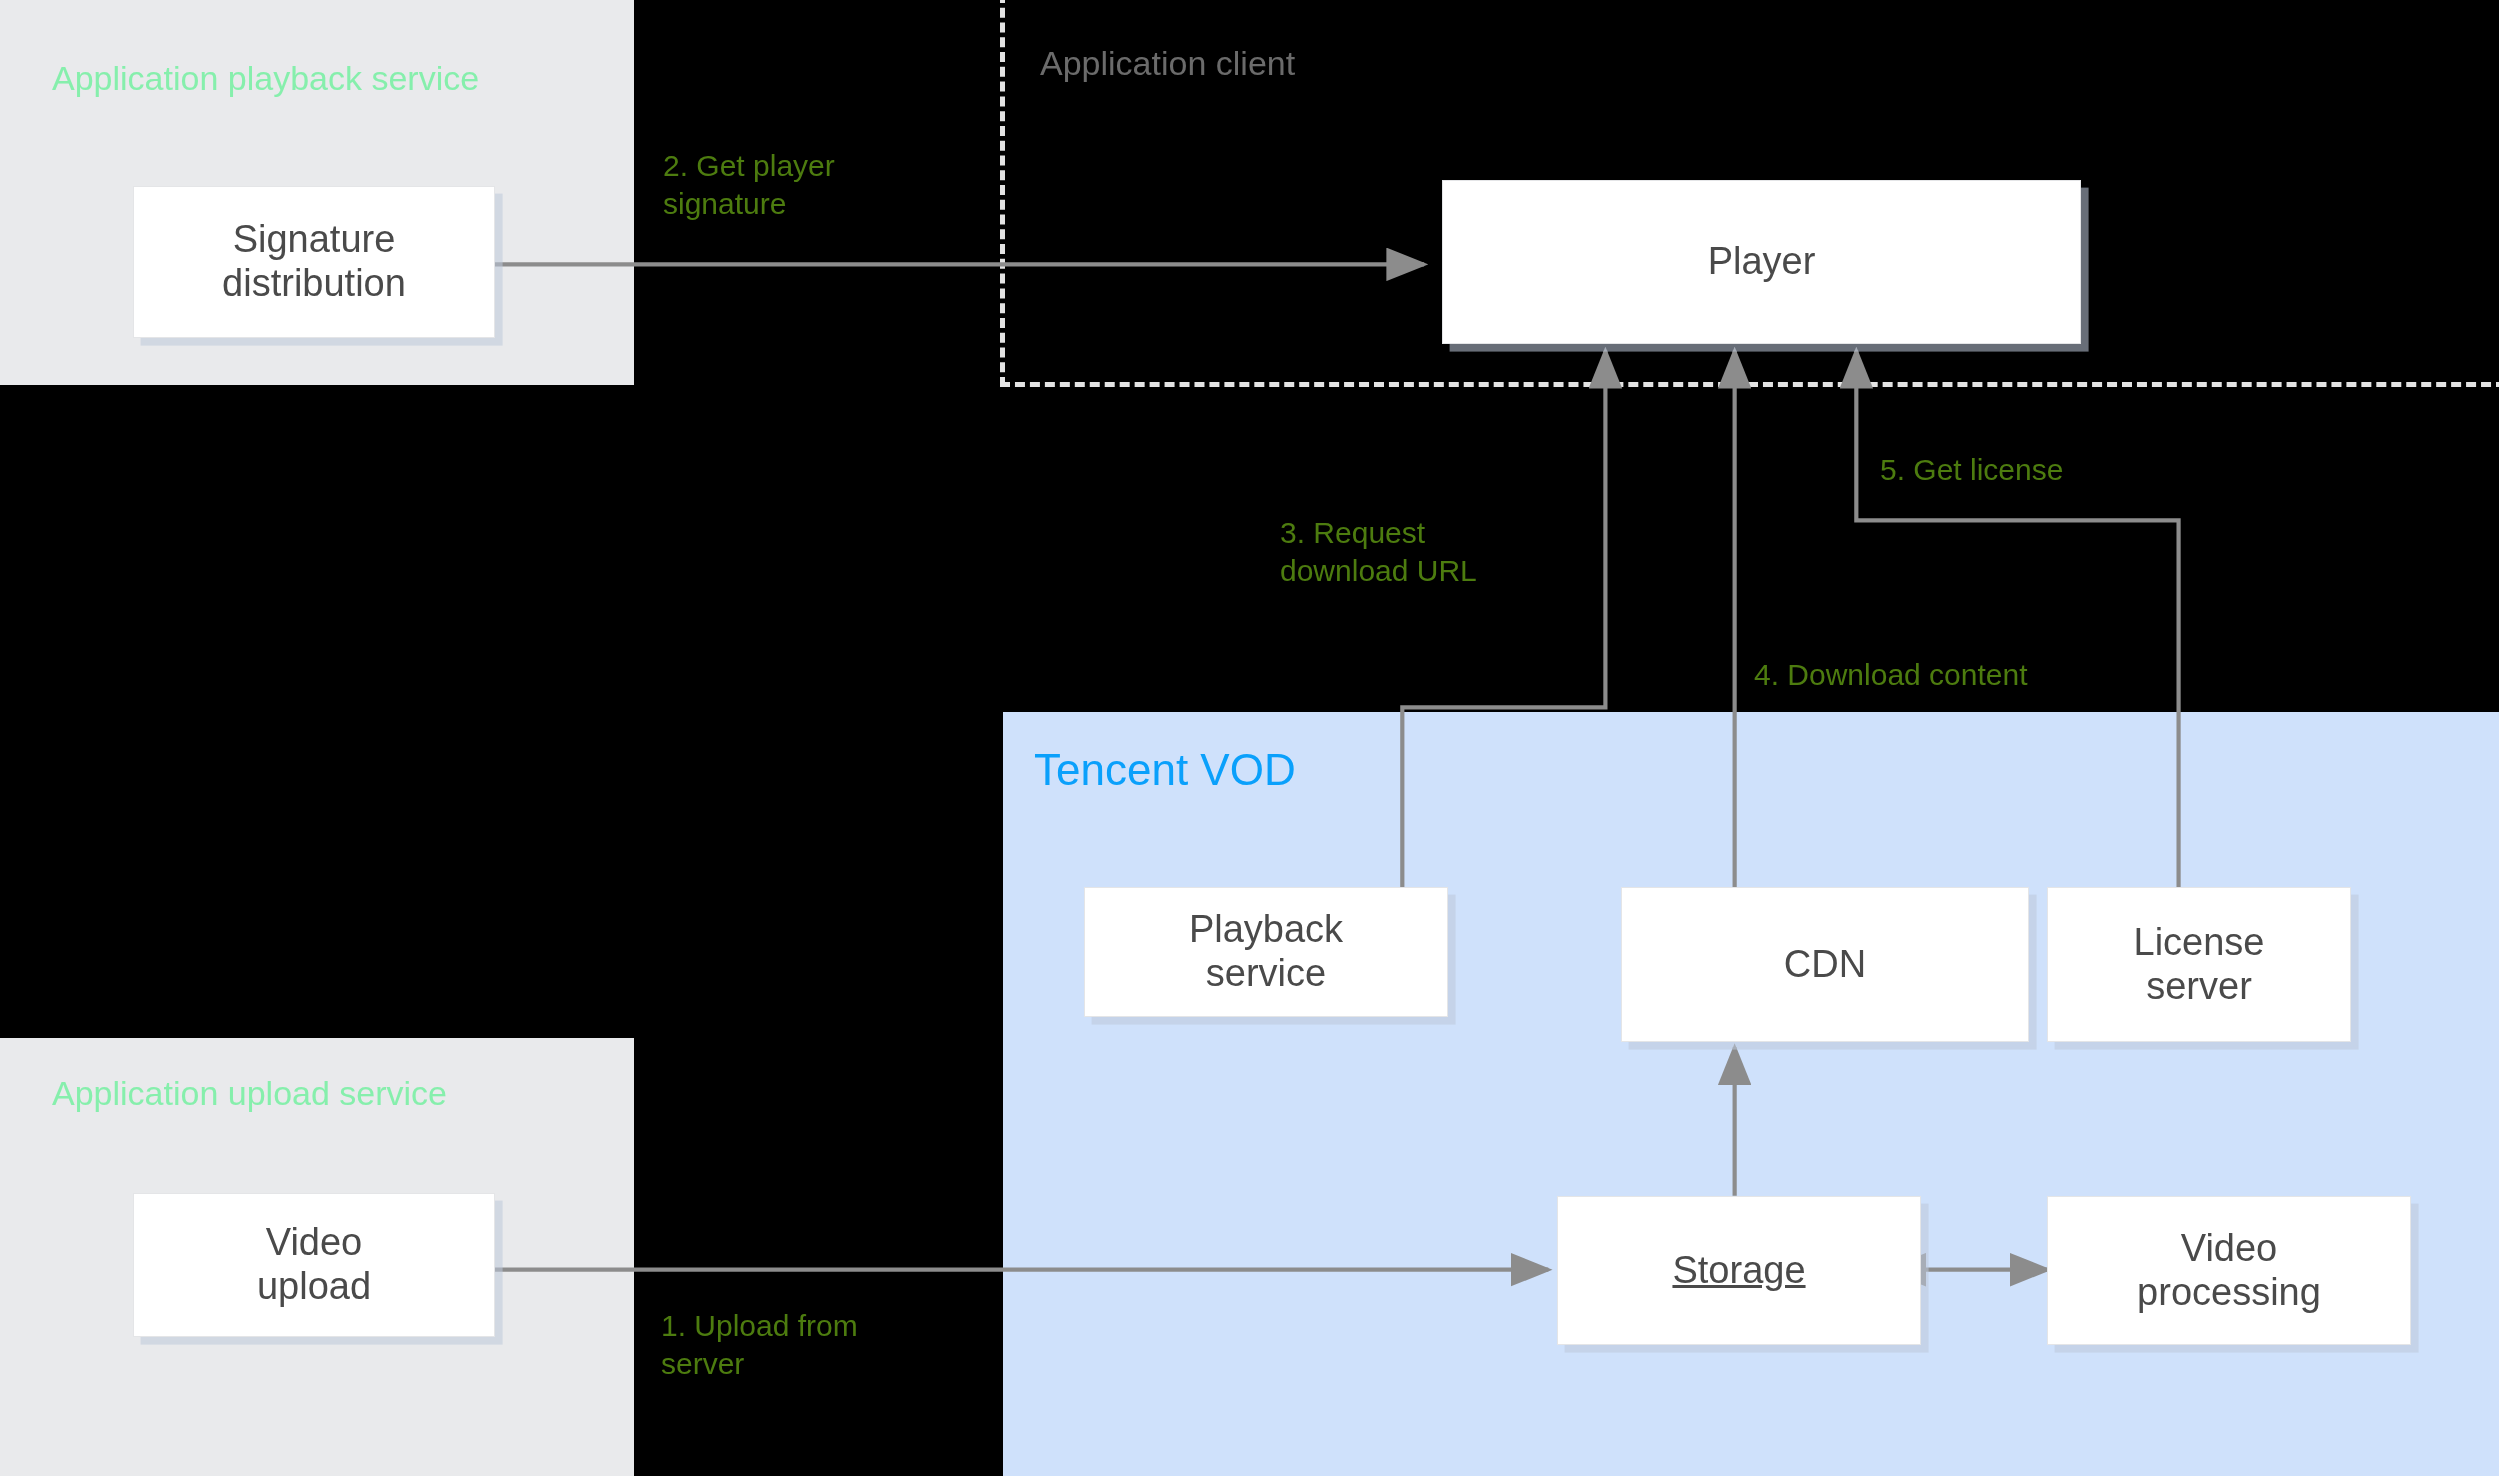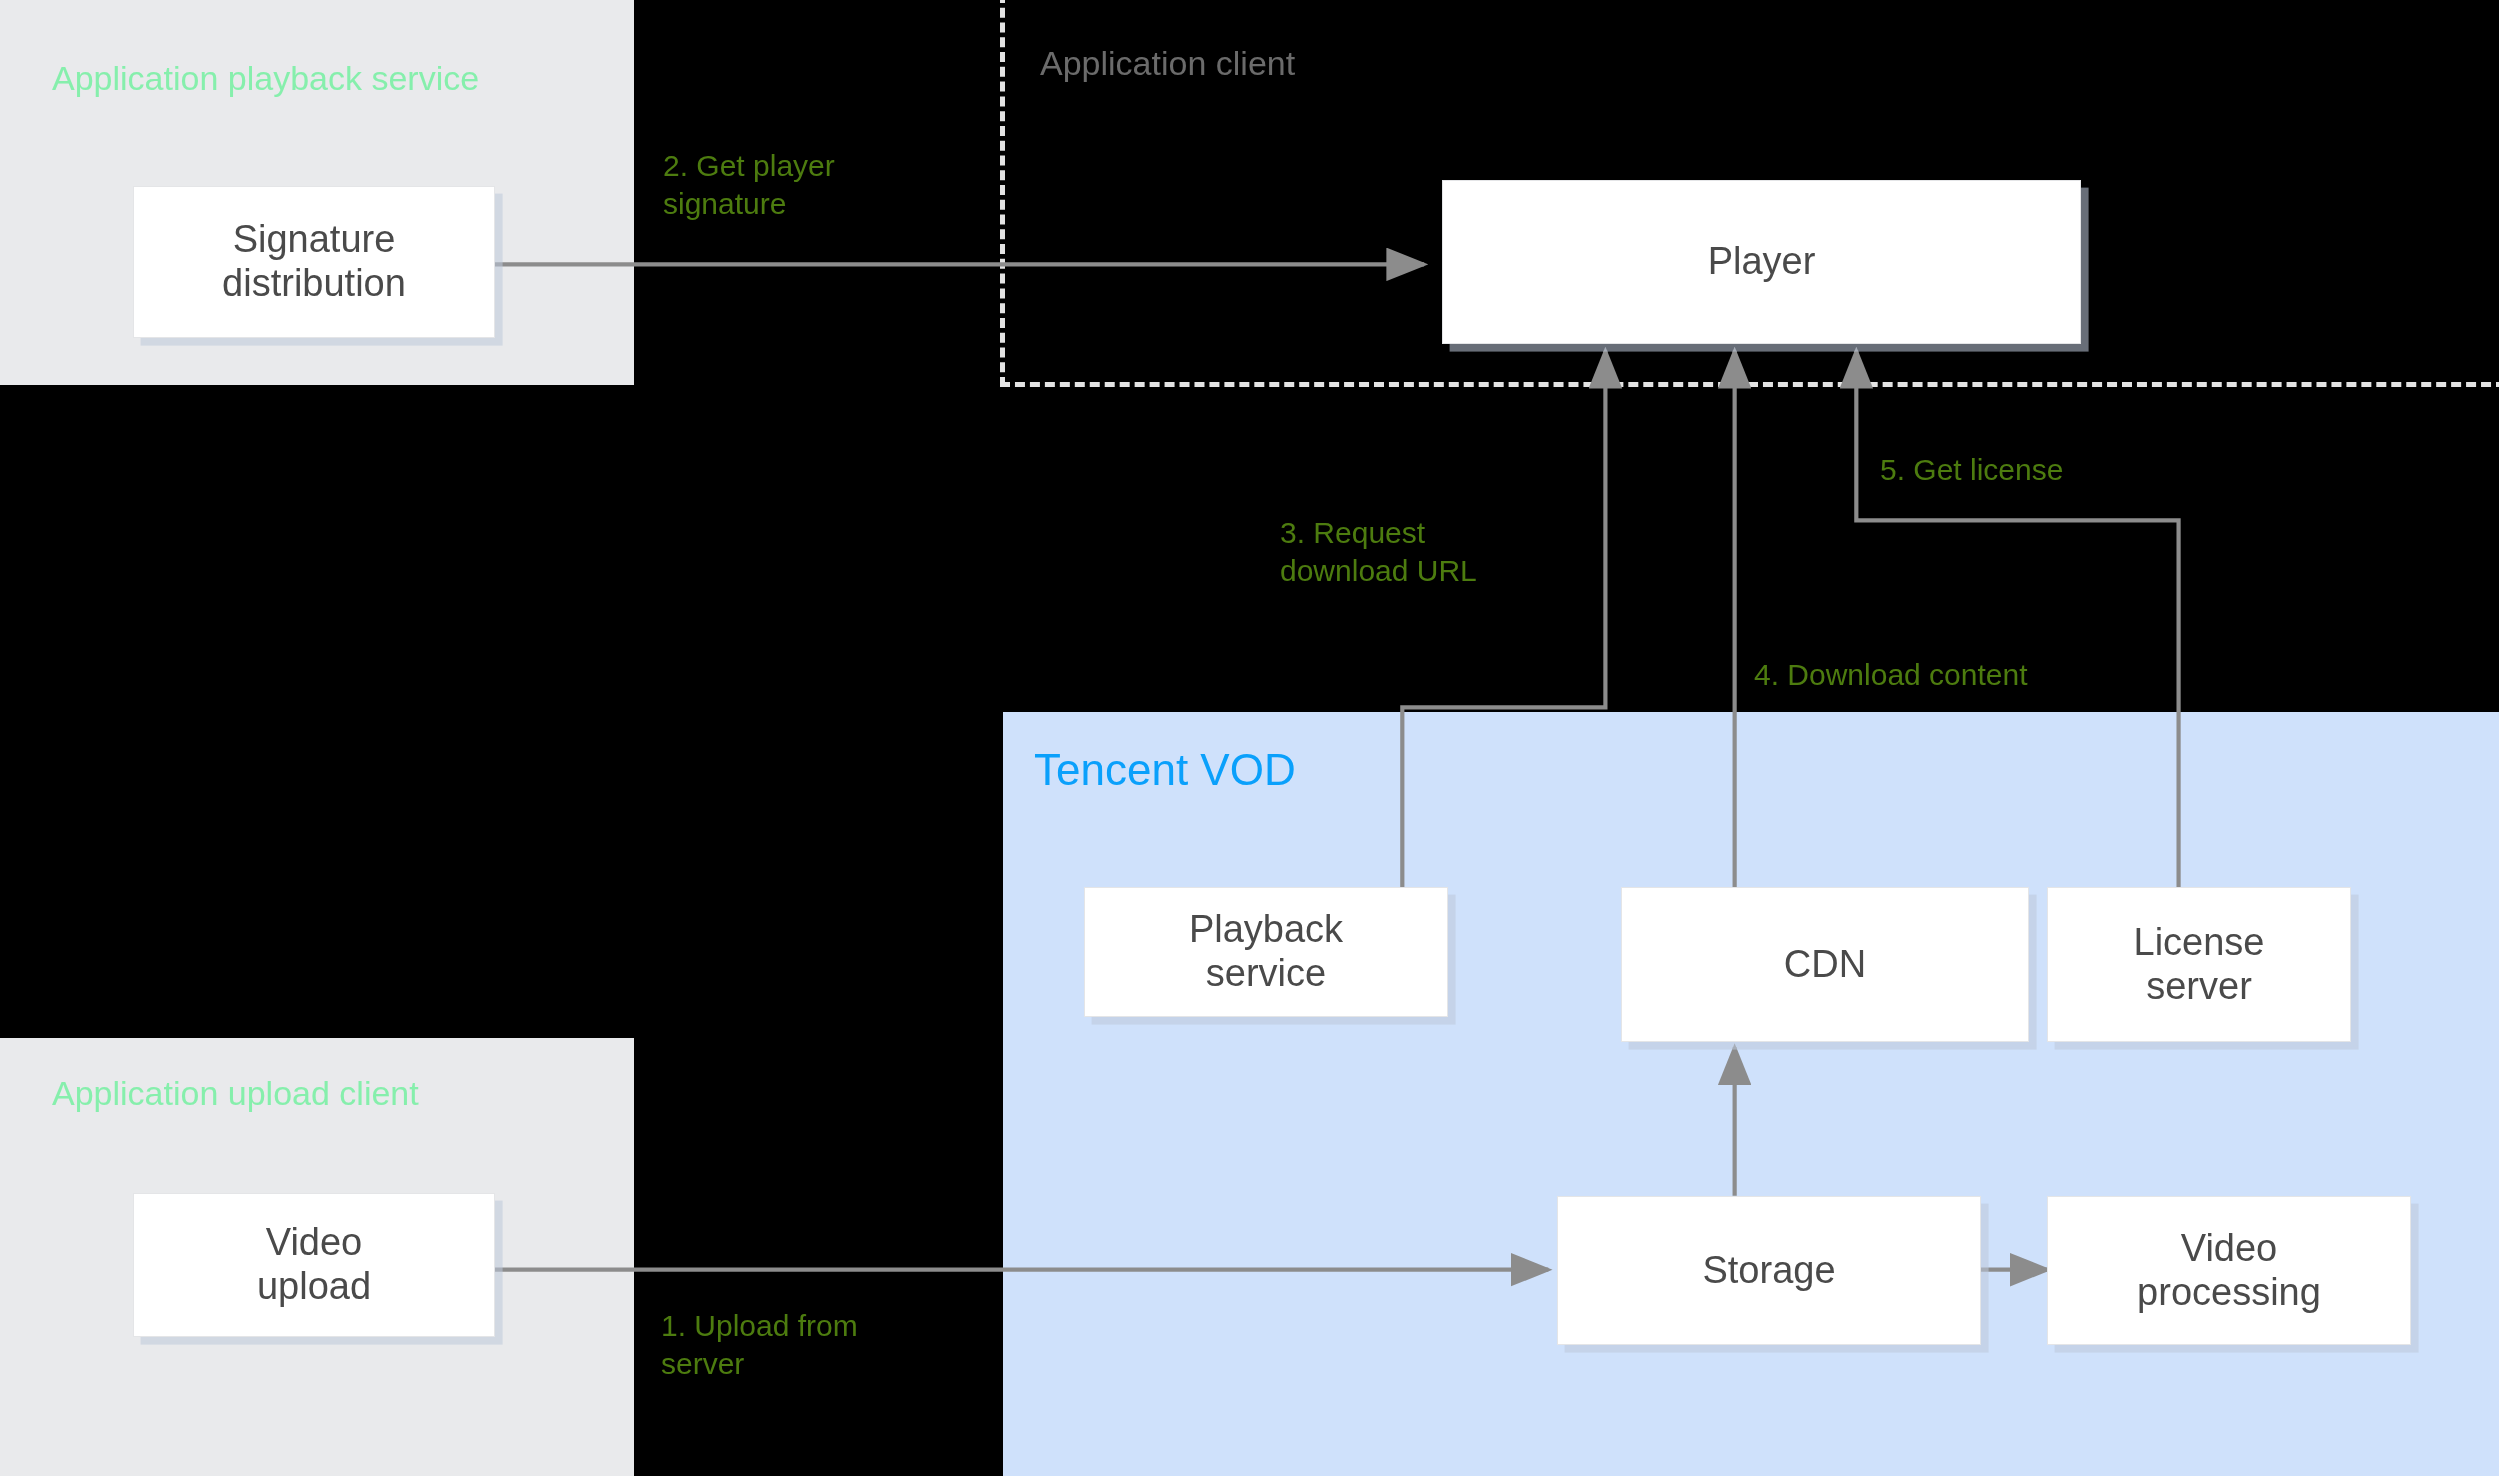--- a/index.html
+++ b/index.html
@@ -54,21 +54,21 @@
 
 <div id="stage">
 
   <div class="panel gray-panel" style="left:0px;top:0px;width:634px;height:385px;"></div>
   <div class="panel-title" style="left:52px;top:59px;">Application playback service</div>
 
   <div class="panel dashed-panel" style="left:1000px;top:-6.7px;width:1506px;height:394px;"></div>
   <div class="panel-title muted" style="left:1040px;top:44px;">Application client</div>
 
   <div class="panel gray-panel" style="left:0px;top:1038px;width:634px;height:439px;"></div>
-  <div class="panel-title" style="left:52px;top:1074px;">Application upload client</div>
+  <div class="panel-title" style="left:52px;top:1074px;">Application upload service</div>
 
   <div class="panel blue-panel" style="left:1003px;top:712px;width:1497px;height:764px;"></div>
   <div class="panel-title brand" style="left:1034px;top:745px;">Tencent VOD</div>
 
   <svg class="wires" viewBox="0 0 2979 1760">
     <defs>
       <marker id="arrowhead" markerWidth="10" markerHeight="8" refX="9" refY="4" orient="auto" markerUnits="strokeWidth">
         <path d="M0,0 L10,4 L0,8 z" fill="#8c8c8c"></path>
       </marker>
       <marker id="arrowhead-start" markerWidth="10" markerHeight="8" refX="1" refY="4" orient="auto-start-reverse" markerUnits="strokeWidth">
@@ -126,21 +126,21 @@
 
   <div class="node" style="left:1621px;top:887px;width:408px;height:155px;">
     <span style="white-space:pre-line;">CDN</span>
   </div>
 
   <div class="node" style="left:2047px;top:887px;width:304px;height:155px;justify-content:center;">
     <span style="white-space:pre-line;">License
 server</span>
   </div>
 
-  <div class="node" style="left:1557px;top:1196px;width:424px;height:149px;">
+  <div class="node" style="left:1557px;top:1196px;width:364px;height:149px;text-decoration:underline;">
     <span style="white-space:pre-line;">Storage</span>
   </div>
 
   <div class="node" style="left:2047px;top:1196px;width:364px;height:149px;">
     <span style="white-space:pre-line;">Video
 processing</span>
   </div>
 
   <div class="edge-label" style="left:663px;top:147px;">2. Get player
 signature</div>

